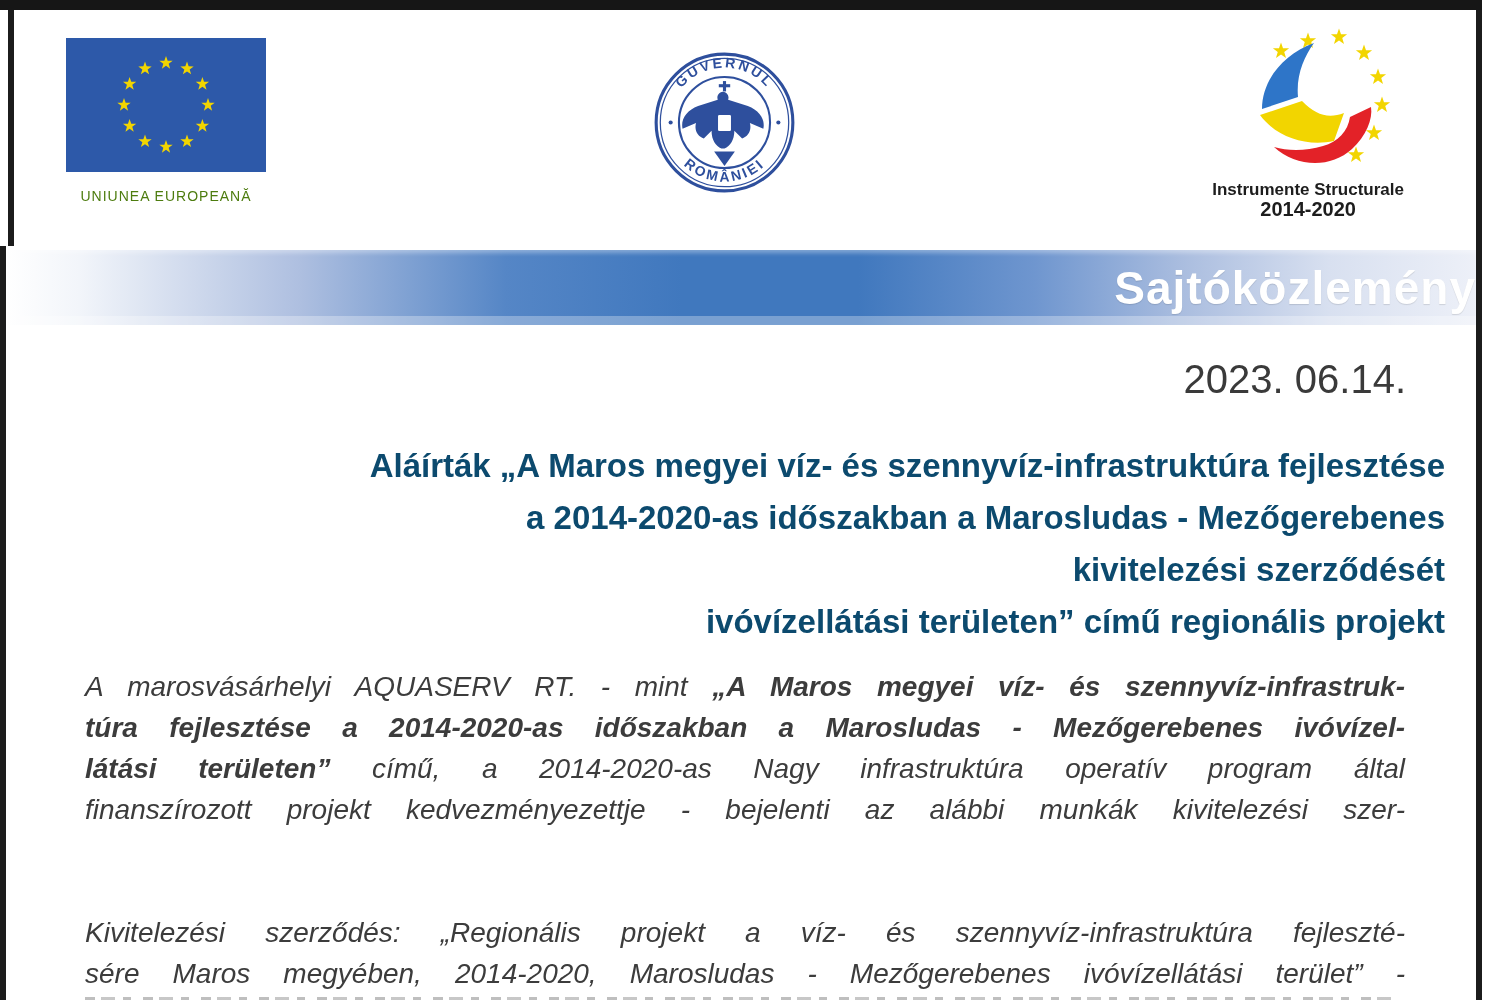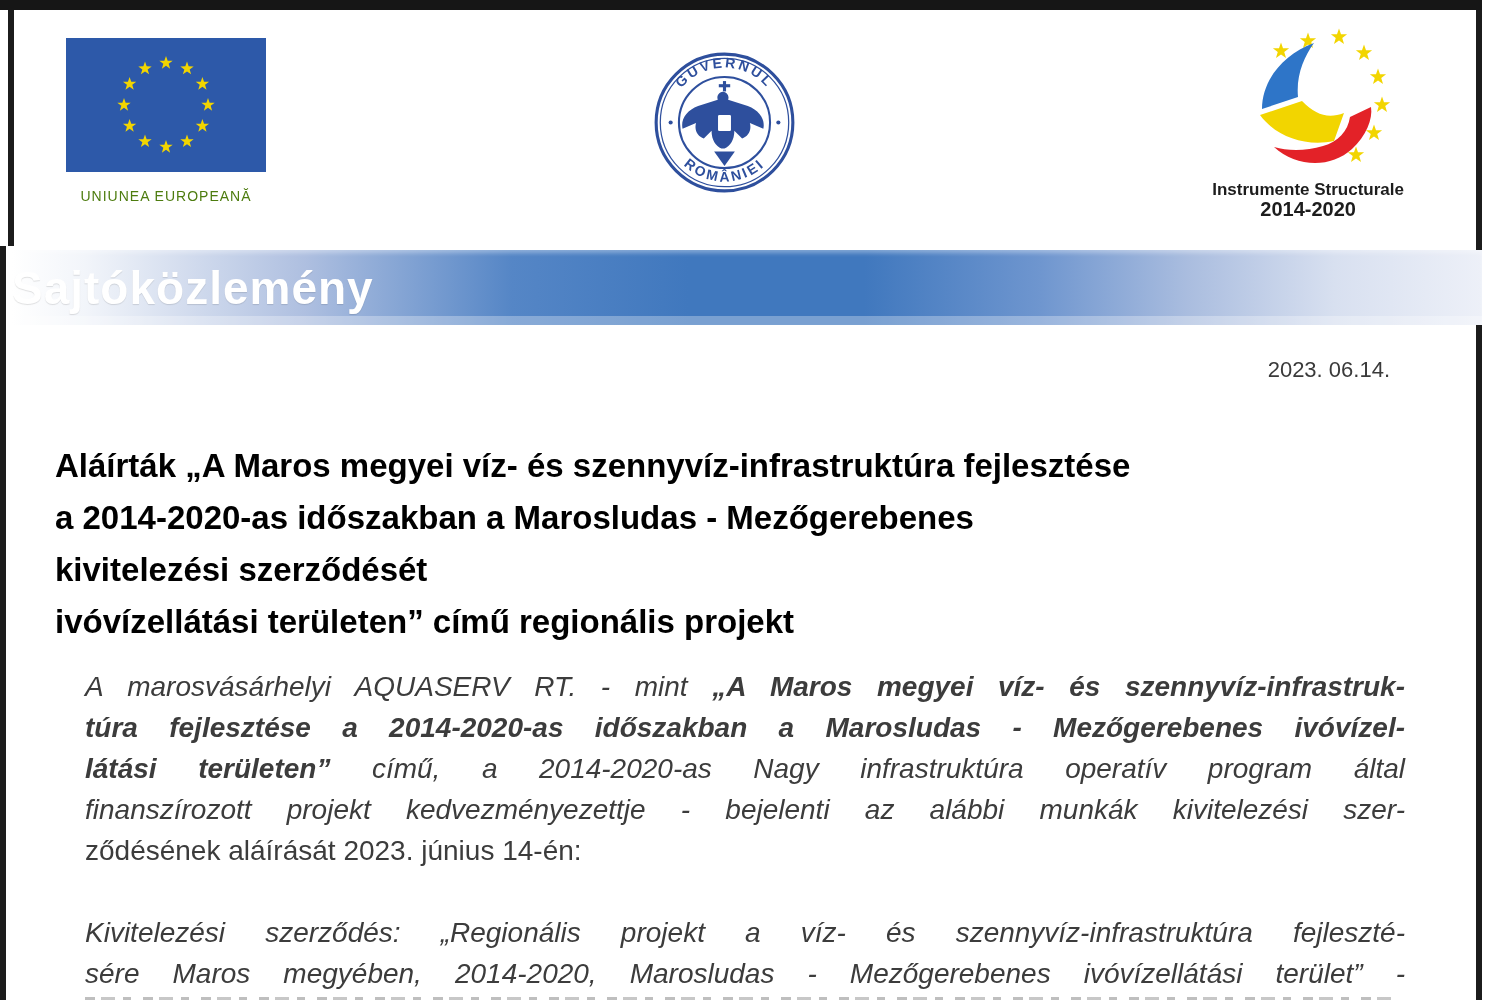--- a/index.html
+++ b/index.html
@@ -24,40 +24,40 @@
   .logo-block{display:flex;flex-direction:column;align-items:center;}
   .eu-block{margin-left:52px;margin-top:28px;}
   .eu-label{margin-top:16px;color:#4d7c0f;font-size:14px;letter-spacing:1px;font-weight:500;}
   .gov-block{margin-top:40px;margin-right:30px;}
   .is-block{margin-right:72px;margin-top:15px;}
   .is-label{color:#1d1d1d;font-weight:bold;font-size:17px;line-height:21px;text-align:center;margin-top:4px;}
   .is-years{color:#1d1d1d;font-weight:bold;font-size:20px;line-height:19px;text-align:center;}
 
   
   .banner{
-    position:absolute;left:12px;top:250px;width:1470px;height:75px;
+    position:absolute;left:6px;top:250px;width:1470px;height:75px;
     background:linear-gradient(to right,
       #ffffff 0%, #f2f5fa 5%, #aebfe0 20%, #5586c6 34%,
       #4078be 46%, #4078be 58%, #6f96cf 70%, #aabddf 80%,
       #d8e0f0 90%, #edf0f8 100%);
-    display:flex;align-items:center;justify-content:flex-start;
+    display:flex;align-items:center;justify-content:flex-end;
     box-shadow: inset 0 -9px 0 rgba(255,255,255,0.30), inset 0 3px 4px rgba(255,255,255,0.35);
   }
   .banner-title{
     color:#ffffff;font-size:46px;font-weight:bold;letter-spacing:1px;
     text-shadow:0 1px 1px rgba(0,0,0,0.12);
   }
 
   
-  .date-row{position:absolute;left:0;top:357px;width:1390px;text-align:right;
-    font-size:22px;color:#3a3a3a;}
+  .date-row{position:absolute;left:16px;top:357px;width:1390px;text-align:right;
+    font-size:40px;color:#3a3a3a;}
 
   
-  .title-block{position:absolute;left:55px;top:440px;width:1390px;text-align:left;
-    color:#000000;font-weight:bold;font-size:33px;line-height:52px;}
+  .title-block{position:absolute;left:55px;top:440px;width:1390px;text-align:right;
+    color:#0c4a6e;font-weight:bold;font-size:33px;line-height:52px;}
   .tline{white-space:nowrap;}
 
   
   .para{position:absolute;left:85px;width:1320px;color:#3c3c3c;font-size:28px;line-height:41px;}
   .para-1{top:666px;}
   .para-2{top:912px;}
   .jline{text-align:justify;text-align-last:justify;white-space:normal;font-style:italic;}
   .lline{text-align:left;}
   .b{font-weight:bold;}
 
@@ -168,21 +168,20 @@
       <div class="tline">a 2014-2020-as időszakban a Marosludas - Mezőgerebenes</div>
       <div class="tline">kivitelezési szerződését</div>
       <div class="tline">ivóvízellátási területen” című regionális projekt</div>
     </div>
 
   <div class="para para-1">
       <div class="jline"><span>A marosvásárhelyi AQUASERV RT. - mint </span><span class="b">„A Maros megyei víz- és szennyvíz-infrastruk-</span></div>
       <div class="jline"><span class="b">túra fejlesztése a 2014-2020-as időszakban a Marosludas - Mezőgerebenes ivóvízel-</span></div>
       <div class="jline"><span class="b">látási területen”</span><span> című, a 2014-2020-as Nagy infrastruktúra operatív program által</span></div>
       <div class="jline"><span>finanszírozott projekt kedvezményezettje - bejelenti az alábbi munkák kivitelezési szer-</span></div>
-      <div class="lline"><span>ződésének aláírását 2023. június 14-én:</span></div>
     </div>
   <div class="para para-2">
       <div class="jline"><span>Kivitelezési szerződés: „Regionális projekt a víz- és szennyvíz-infrastruktúra fejleszté-</span></div>
       <div class="jline"><span>sére Maros megyében, 2014-2020, Marosludas - Mezőgerebenes ivóvízellátási terület” -</span></div>
       <div class="clipped-line"></div>
     </div>
 
 </div>
 
 </body></html>

